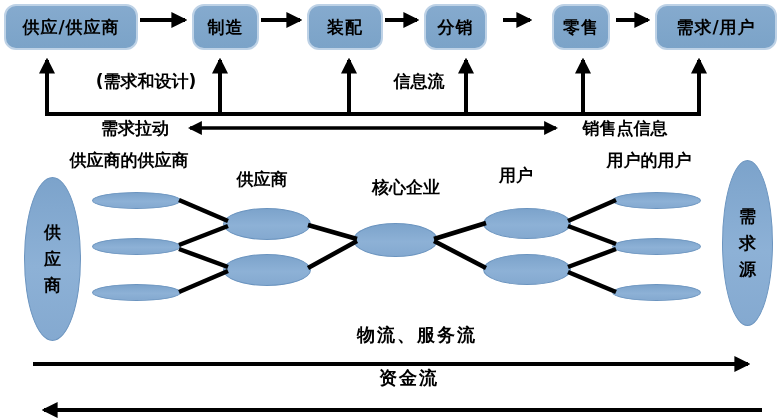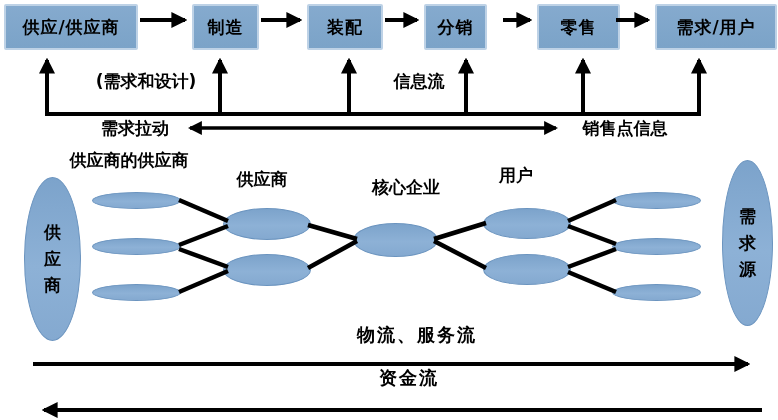--- a/index.html
+++ b/index.html
@@ -4,21 +4,21 @@
 <style>
   html,body{margin:0;padding:0;background:#ffffff;}
   #canvas{
     position:relative;width:778px;height:420px;background:#ffffff;overflow:hidden;
     font-family:"DejaVu Sans","Liberation Sans",sans-serif;color:#000;
   }
   svg.overlay{position:absolute;left:0;top:0;pointer-events:none;}
   .box{
     position:absolute;top:4px;height:46px;box-sizing:border-box;
     background:linear-gradient(180deg,#85aace 0%,#7ba3c8 100%);
-    border:2px solid #bed2e6;border-radius:2px;
+    border:2px solid #bed2e6;border-radius:12px;
     display:flex;align-items:center;justify-content:center;
     font-size:17px;font-weight:700;letter-spacing:1px;text-align:right;
   }
   .lbl{
     position:absolute;transform:translateX(-50%);white-space:nowrap;
     font-weight:700;font-size:17px;line-height:1.15;
   }
   .lbl.big{font-size:18px;letter-spacing:2px;padding-left:12px;}
   .ellipse{
     position:absolute;border-radius:50%;
@@ -33,32 +33,33 @@
 </style>
 </head>
 <body>
 
 <div id="canvas">
 
   <div class="box" style="left:4px;width:134px;">供应/供应商</div>
   <div class="box" style="left:192px;width:67px;">制造</div>
   <div class="box" style="left:307px;width:76px;">装配</div>
   <div class="box" style="left:424px;width:63px;">分销</div>
-  <div class="box" style="left:537px;width:83px;">零售</div>
+  <div class="box" style="left:552px;width:58px;">零售</div>
   <div class="box" style="left:655px;width:122px;">需求/用户</div>
 
   <div class="lbl" style="left:146px;top:72px;">(需求和设计)</div>
   <div class="lbl" style="left:419px;top:72px;">信息流</div>
   <div class="lbl" style="left:135px;top:119px;">需求拉动</div>
   <div class="lbl" style="left:625px;top:119px;">销售点信息</div>
 
   <div class="lbl" style="left:129px;top:151px;">供应商的供应商</div>
   <div class="lbl" style="left:262px;top:170px;">供应商</div>
   <div class="lbl" style="left:406px;top:178px;">核心企业</div>
   <div class="lbl" style="left:516px;top:166px;">用户</div>
+  <div class="lbl" style="left:649px;top:151px;">用户的用户</div>
 
   <div class="lbl big" style="left:411px;top:325px;">物流、服务流</div>
   <div class="lbl big" style="left:403px;top:368px;">资金流</div>
 
   <div class="ellipse tall" style="left:24px;top:177px;width:57px;height:164px;">
     <div class="vstack">供应商</div>
   </div>
   <div class="ellipse tall" style="left:722px;top:160px;width:51px;height:166px;">
     <div class="vstack">需求源</div>
   </div>

